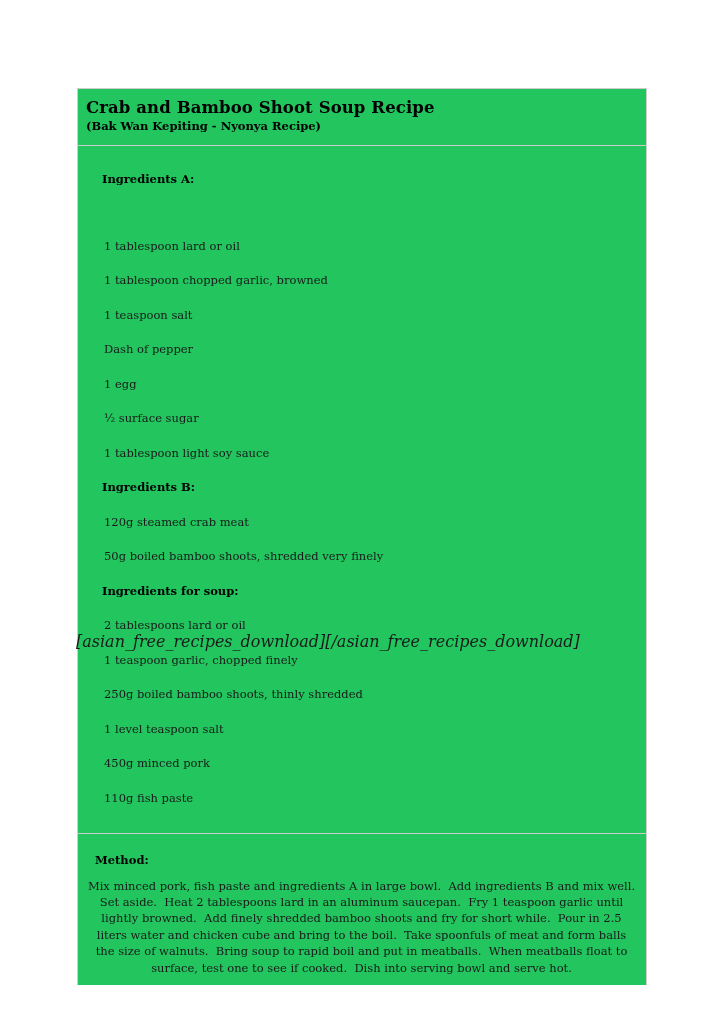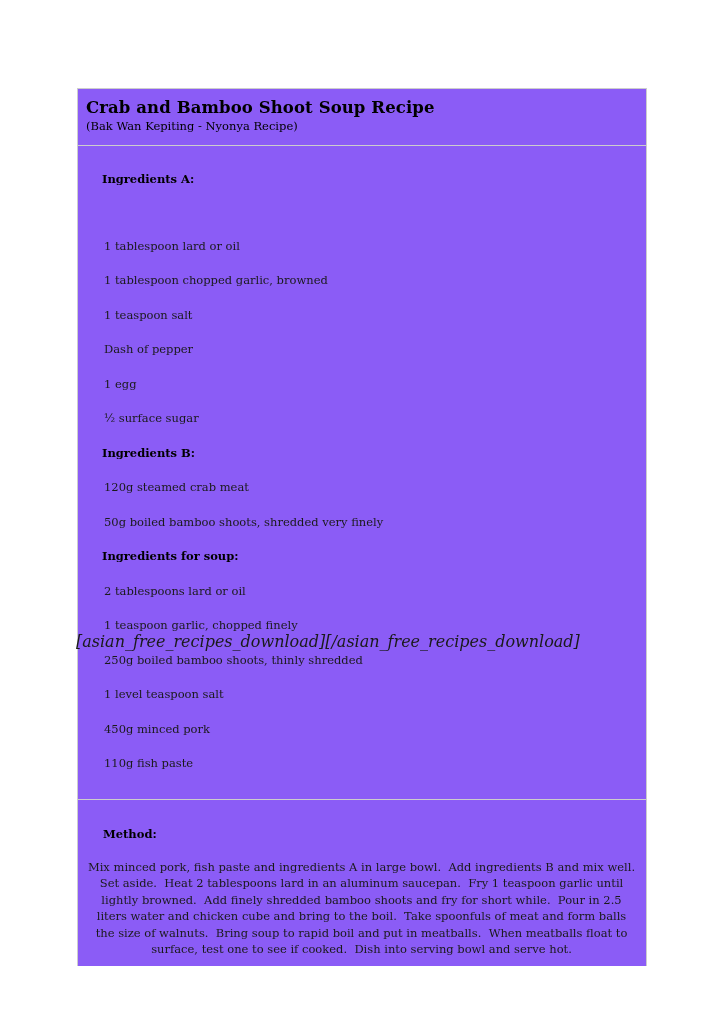--- a/index.html
+++ b/index.html
@@ -20,21 +20,21 @@
   .recipe-card {
     position: absolute;
     left: 77px;
     top: 88px;
     width: 570px;
     border-top: 1px solid #cdcdcd;
     border-left: 1px solid #cdcdcd;
     border-right: 1px solid #cdcdcd;
     border-bottom: none;
     box-sizing: border-box;
-    background: #8b5cf6;
+    background: #22c55e;
   }
 
   .card-section {
     padding: 9px 9px 9px 8px;
     box-sizing: border-box;
   }
   .card-section.divided {
     border-top: 1px solid #cdcdcd;
   }
 
@@ -43,21 +43,21 @@
     font-size: 16.5px;
     font-weight: bold;
     line-height: 20px;
     letter-spacing: 0.1px;
     margin: 0;
     padding: 0;
     color: #000000;
   }
   .recipe-subtitle {
     font-size: 11.5px;
-    font-weight: normal;
+    font-weight: bold;
     line-height: 15px;
     margin: 0;
     padding: 1px 0 2px 0;
     color: #000000;
   }
 
   
   .ing-heading {
     font-size: 11.5px;
     font-weight: bold;
@@ -74,21 +74,21 @@
   }
   .ing-spacer {
     height: 16px;
   }
 
   
   .method-heading {
     font-size: 11.5px;
     font-weight: bold;
     line-height: 16.5px;
-    margin: 17px;
+    margin: 9px;
     color: #000000;
   }
   .method-body {
     font-size: 11.5px;
     line-height: 16.4px;
     margin: 0;
     color: #1a1a1a;
     text-align: center;
     white-space: pre-wrap;
     max-width: 556px;
@@ -119,20 +119,21 @@
   <div class="card-section divided">
 
     <div class="ing-heading">Ingredients A:</div>
     <div class="ing-spacer"></div>
     <div class="ing-line">1 tablespoon lard or oil</div>
     <div class="ing-line">1 tablespoon chopped garlic, browned</div>
     <div class="ing-line">1 teaspoon salt</div>
     <div class="ing-line">Dash of pepper</div>
     <div class="ing-line">1 egg</div>
     <div class="ing-line">½ surface sugar</div>
+    <div class="ing-line">1 tablespoon light soy sauce</div>
 
     <div class="ing-heading">Ingredients B:</div>
     <div class="ing-line">120g steamed crab meat</div>
     <div class="ing-line">50g boiled bamboo shoots, shredded very finely</div>
 
     <div class="ing-heading">Ingredients for soup:</div>
     <div class="ing-line">2 tablespoons lard or oil</div>
     <div class="ing-line">1 teaspoon garlic, chopped finely</div>
     <div class="ing-line">250g boiled bamboo shoots, thinly shredded</div>
     <div class="ing-line">1 level teaspoon salt</div>

